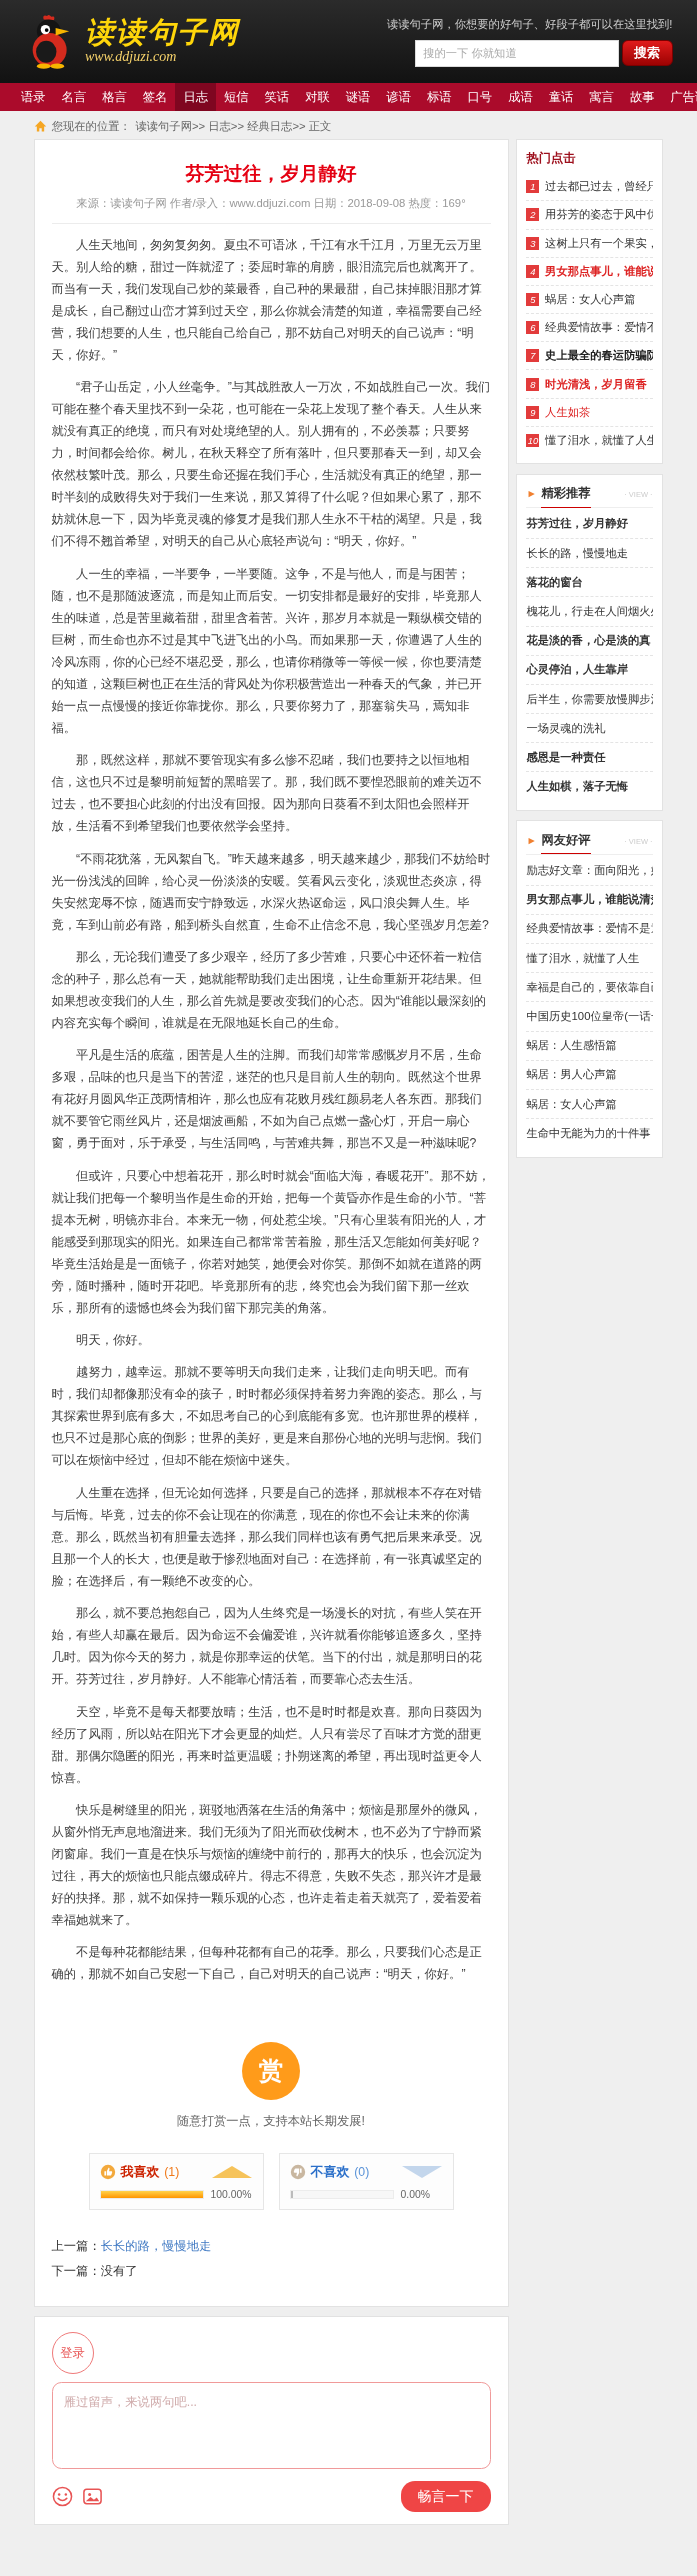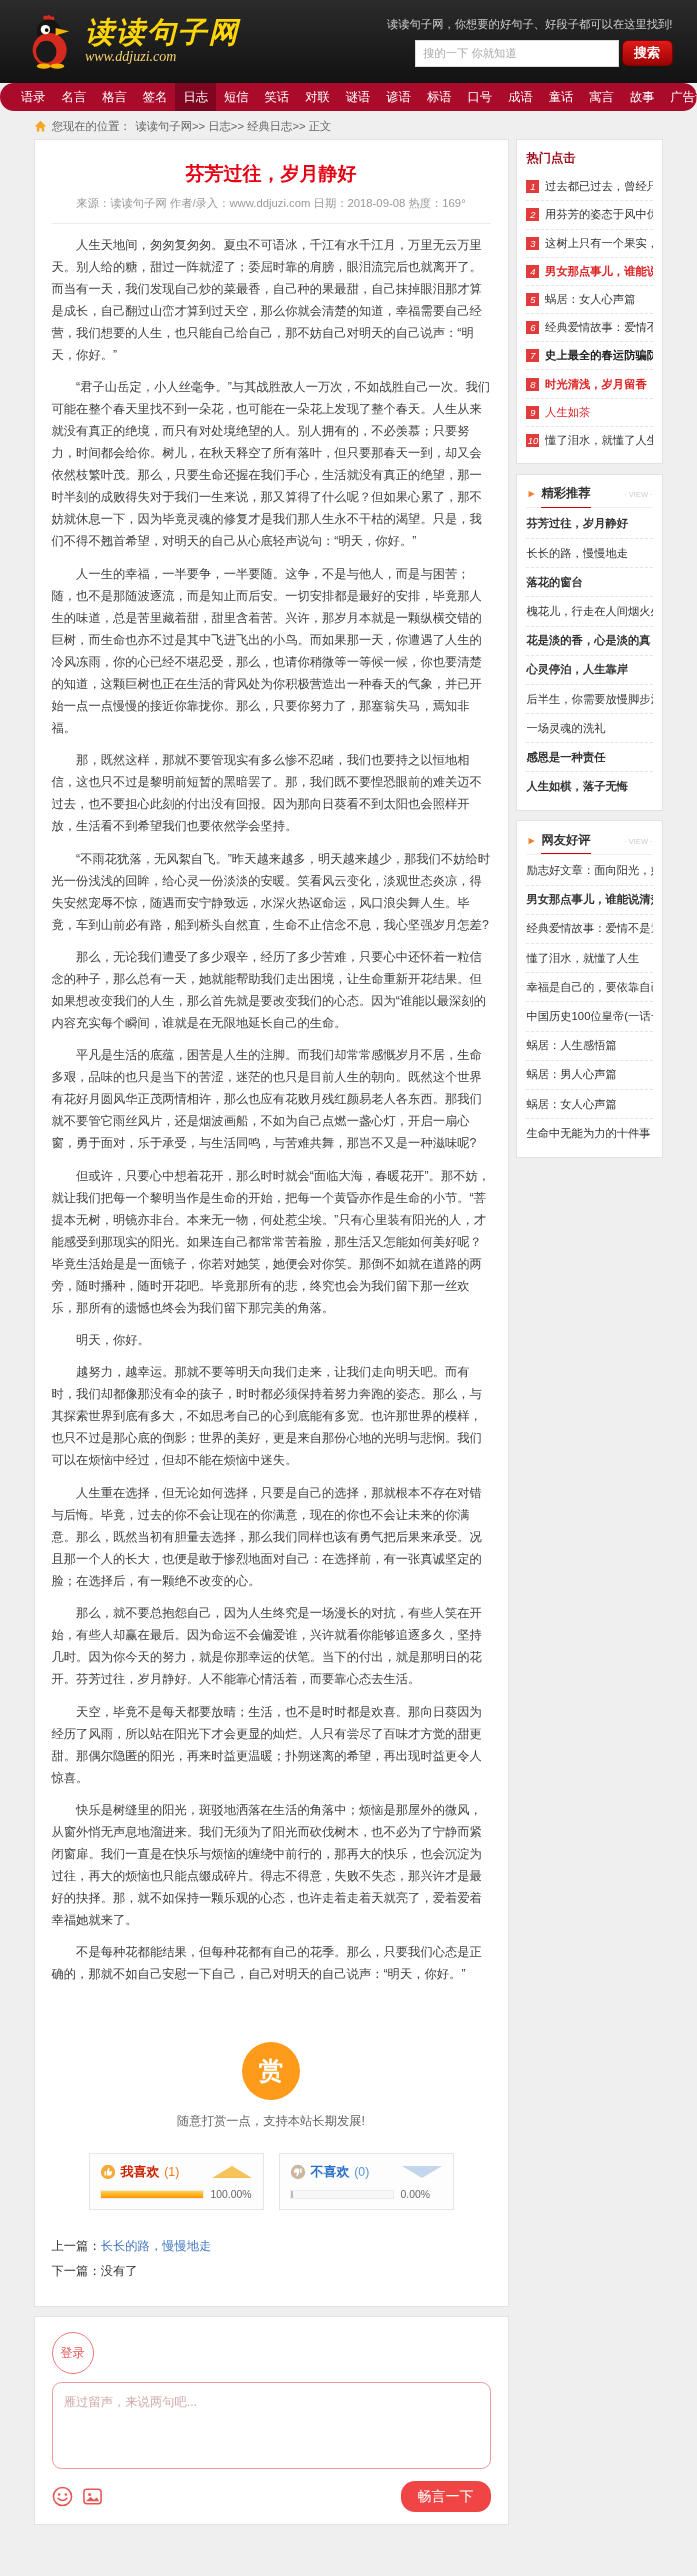--- a/index.html
+++ b/index.html
@@ -10,21 +10,21 @@
   .logo-bird{width:51px;height:55px;}
   .logo-text .site-name{color:#ffd60a;font-size:29px;font-weight:bold;letter-spacing:1.9px;line-height:28px;font-style:italic;}
   .logo-text .site-url{color:#f6d26b;font-size:14px;font-style:italic;font-family:"Liberation Serif",serif;margin-top:2.8px;}
   .header-right{margin-left:auto;text-align:right;}
   .tagline{color:#cfcfcf;font-size:11.3px;margin-bottom:8.5px;}
   .search-row{display:flex;justify-content:flex-end;align-items:center;}
   .search-input{width:187px;height:24.5px;border:0.9px solid #dcdcdc;background:#fff;padding:0 7.5px;font-size:11.3px;color:#333;outline:none;}
   .search-input::placeholder{color:#aaa;}
   .search-btn{height:26px;width:51px;margin-left:2.8px;border:0.9px solid #7c0000;border-radius:6px;background:linear-gradient(#e01b1b,#9c0202);color:#fff;font-size:13px;font-weight:bold;cursor:pointer;}
   
-  .main-nav{background:#ab0b2b;height:28px;display:flex;align-items:stretch;padding:0 13px;font-size:12.3px;border-radius:14px;}
+  .main-nav{background:#ab0b2b;height:28px;display:flex;align-items:stretch;padding:0 13px;font-size:12.3px;}
   .nav-item{color:#fff;line-height:28px;padding:0 8px;text-decoration:none;white-space:nowrap;}
   .nav-item.active{background:#7f0620;}
   
   .breadcrumb{display:flex;align-items:center;gap:4.7px;font-size:11.3px;color:#666;padding:7.5px 34px 5.7px;}
   .home-ico{width:13px;height:12.3px;}
   
   .container{width:630px;margin:0 auto;display:flex;gap:7.5px;align-items:flex-start;}
   .main-col{width:475px;flex:0 0 475px;}
   .side-col{width:147px;flex:0 0 147px;}
   .card{background:#fff;border:0.9px solid #e2e2e2;box-sizing:border-box;}

